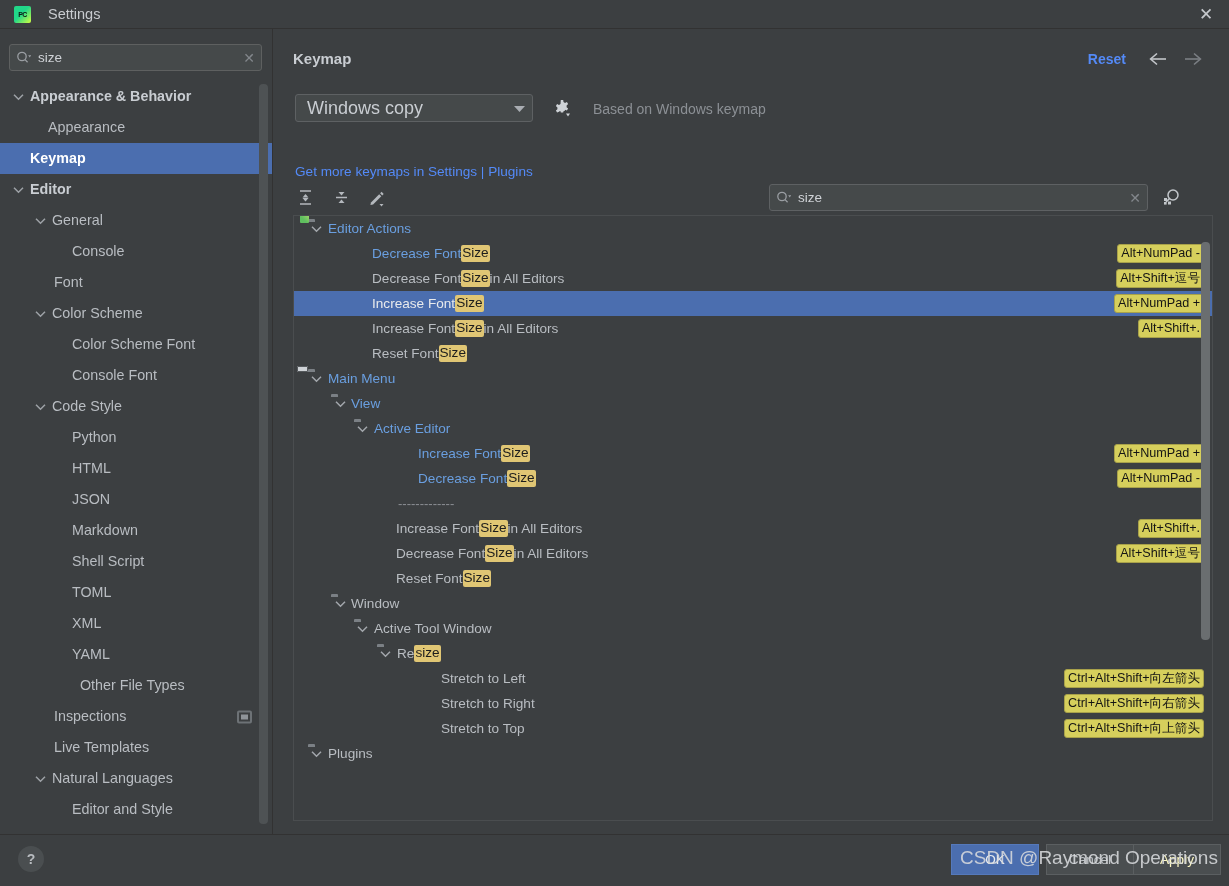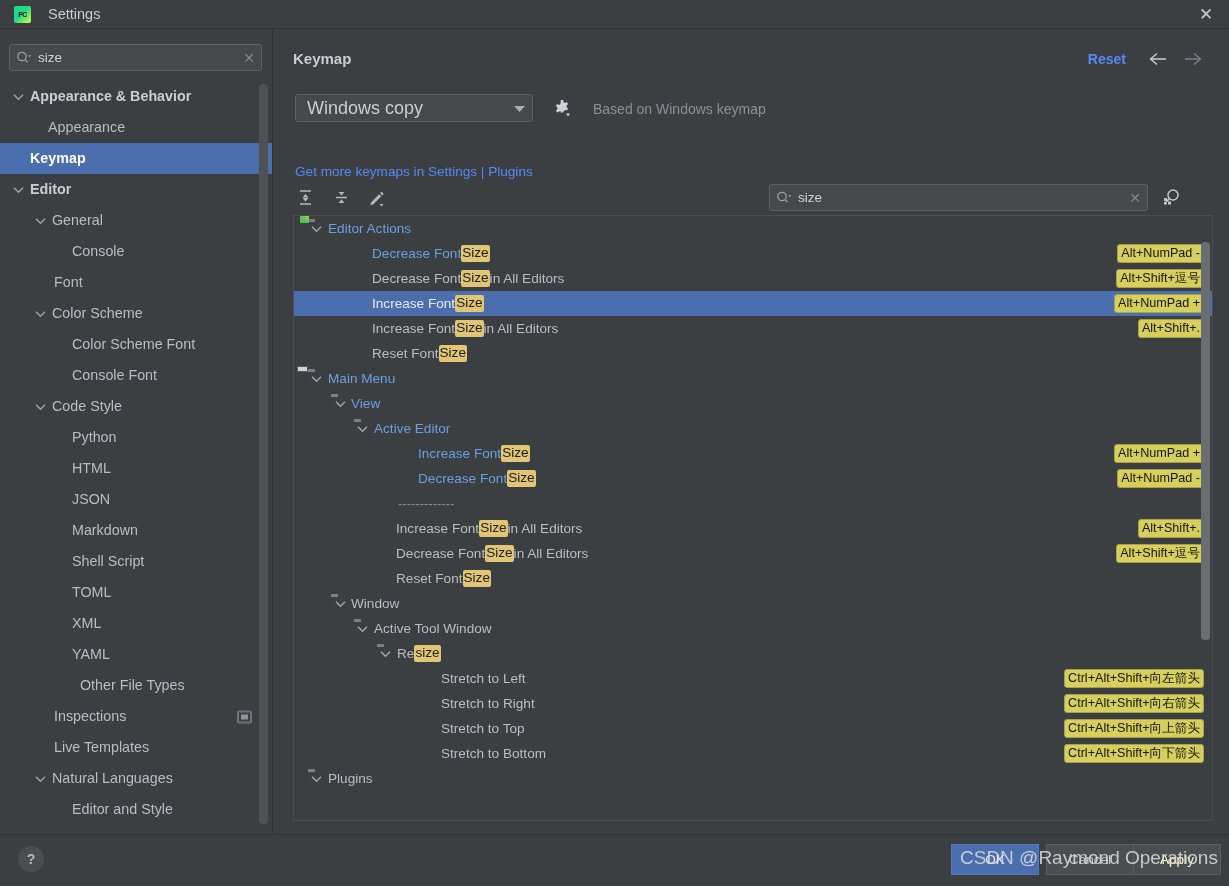--- a/index.html
+++ b/index.html
@@ -604,24 +604,20 @@
           </div>
           <div class="km-row">
             <span class="km-text" style="left:147px">Stretch to Right</span>
             <span class="km-shortcut" style="right:10px">Ctrl+Alt+Shift+向右箭头</span>
           </div>
           <div class="km-row">
             <span class="km-text" style="left:147px">Stretch to Top</span>
             <span class="km-shortcut" style="right:10px">Ctrl+Alt+Shift+向上箭头</span>
           </div>
           <div class="km-row">
-            <span class="km-text" style="left:147px">Stretch to Bottom</span>
-            <span class="km-shortcut" style="right:10px">Ctrl+Alt+Shift+向下箭头</span>
-          </div>
-          <div class="km-row">
             <span class="km-chev" style="left:16px;top:6px">
               <svg width="11" height="8" viewBox="0 0 11 8">
                 <polyline points="1,1.8 5.5,6.2 10,1.8" fill="none" stroke="currentColor" stroke-width="1.5"></polyline>
               </svg>
             </span>
             <span class="km-fold" style="left:14px;top:6px"><span class="fold-plain"></span></span>
             <span class="km-text" style="left:34px">Plugins</span>
           </div>
         </div>
       <div class="km-scrollbar" style="top:26px;height:398px;"></div>

